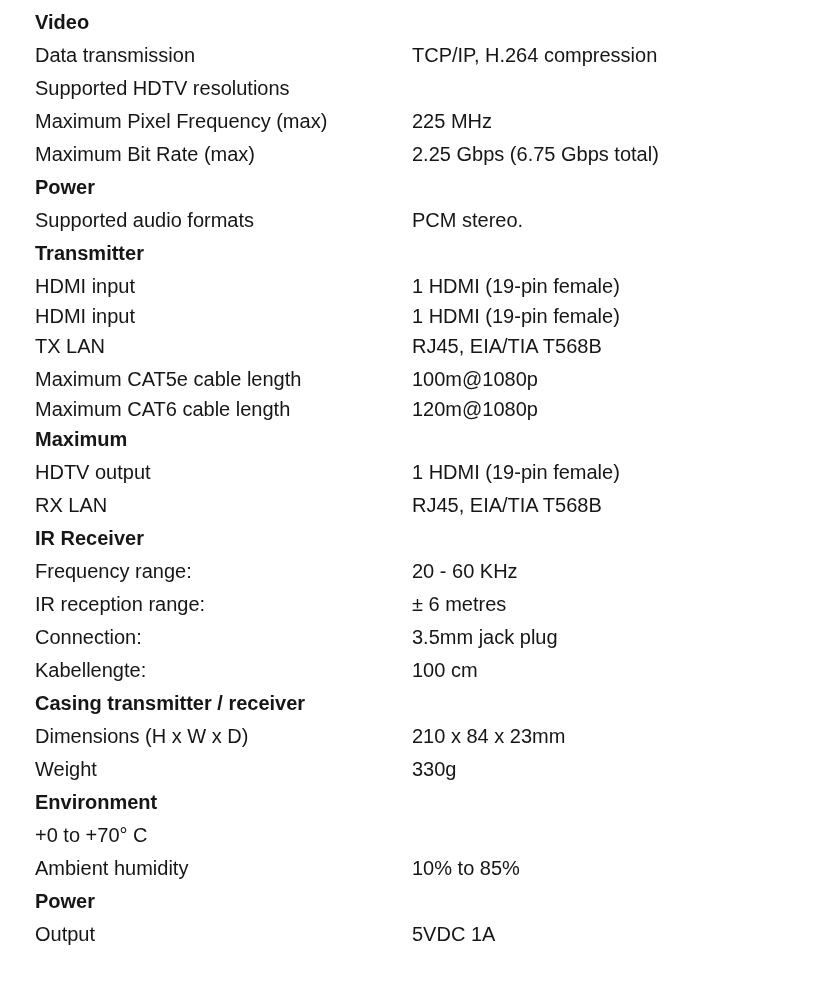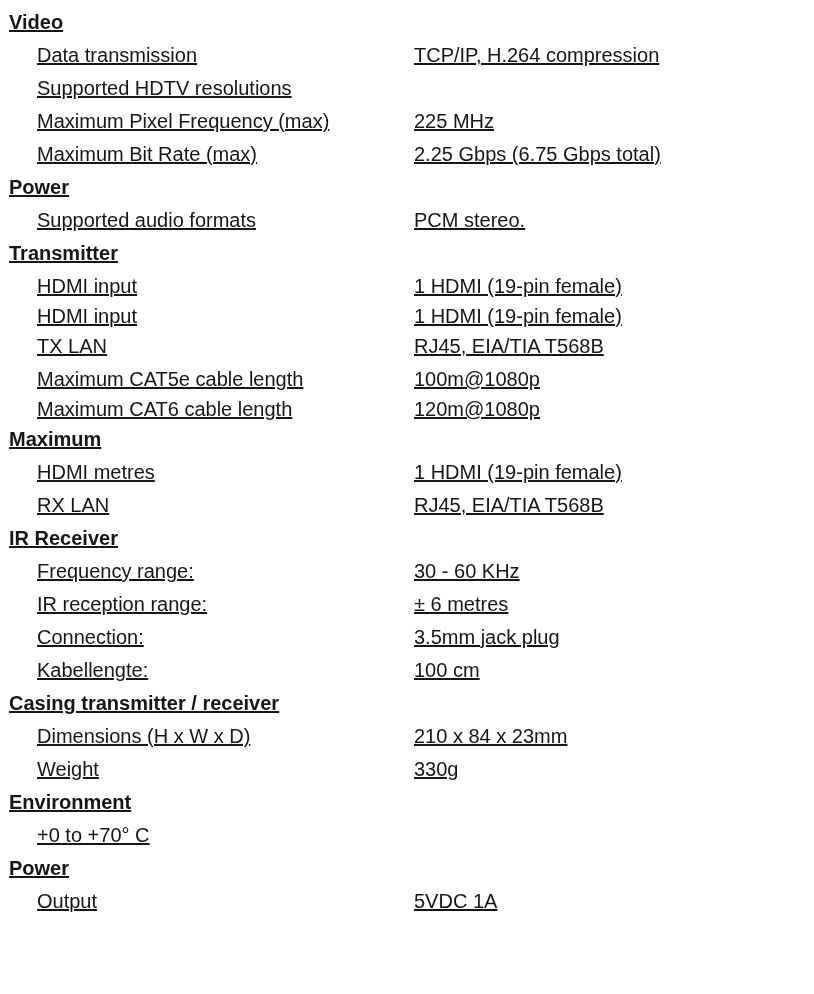--- a/index.html
+++ b/index.html
@@ -9,38 +9,36 @@
   }
   body {
     width: 814px;
     height: 994px;
     font-family: "Liberation Sans", "DejaVu Sans", sans-serif;
     color: #161616;
     overflow: hidden;
   }
   .sheet {
     padding-top: 6px;
-    padding-left: 9px;
+    padding-left: 35px;
     padding-right: 10px;
-    text-decoration: underline;
   }
   .heading {
     font-size: 20px;
     font-weight: bold;
     line-height: 33px;
     height: 33px;
     white-space: nowrap;
   }
   .row {
     display: flex;
     font-size: 20px;
     line-height: 33px;
     height: 33px;
     white-space: nowrap;
-    margin-left: 28px;
   }
   .row.tight {
     line-height: 27px;
     height: 27px;
   }
   .label {
     width: 377px;
     flex: 0 0 377px;
   }
   .value {
@@ -95,33 +93,33 @@
         <div class="value">100m@1080p</div>
       </div>
       <div class="row tight">
         <div class="label">Maximum CAT6 cable length</div>
         <div class="value">120m@1080p</div>
       </div>
     </div>
     <div class="section">
       <div class="heading">Maximum</div>
       <div class="row">
-        <div class="label">HDMI metres</div>
+        <div class="label">HDTV output</div>
         <div class="value">1 HDMI (19-pin female)</div>
       </div>
       <div class="row">
         <div class="label">RX LAN</div>
         <div class="value">RJ45, EIA/TIA T568B</div>
       </div>
     </div>
     <div class="section">
       <div class="heading">IR Receiver</div>
       <div class="row">
         <div class="label">Frequency range:</div>
-        <div class="value">30 - 60 KHz</div>
+        <div class="value">20 - 60 KHz</div>
       </div>
       <div class="row">
         <div class="label">IR reception range:</div>
         <div class="value">± 6 metres</div>
       </div>
       <div class="row">
         <div class="label">Connection:</div>
         <div class="value">3.5mm jack plug</div>
       </div>
       <div class="row">
@@ -138,20 +136,24 @@
       <div class="row">
         <div class="label">Weight</div>
         <div class="value">330g</div>
       </div>
     </div>
     <div class="section">
       <div class="heading">Environment</div>
       <div class="row">
         <div class="value">+0 to +70° C</div>
       </div>
+      <div class="row">
+        <div class="label">Ambient humidity</div>
+        <div class="value">10% to 85%</div>
+      </div>
     </div>
     <div class="section">
       <div class="heading">Power</div>
       <div class="row">
         <div class="label">Output</div>
         <div class="value">5VDC 1A</div>
       </div>
     </div>
   </div>
 

